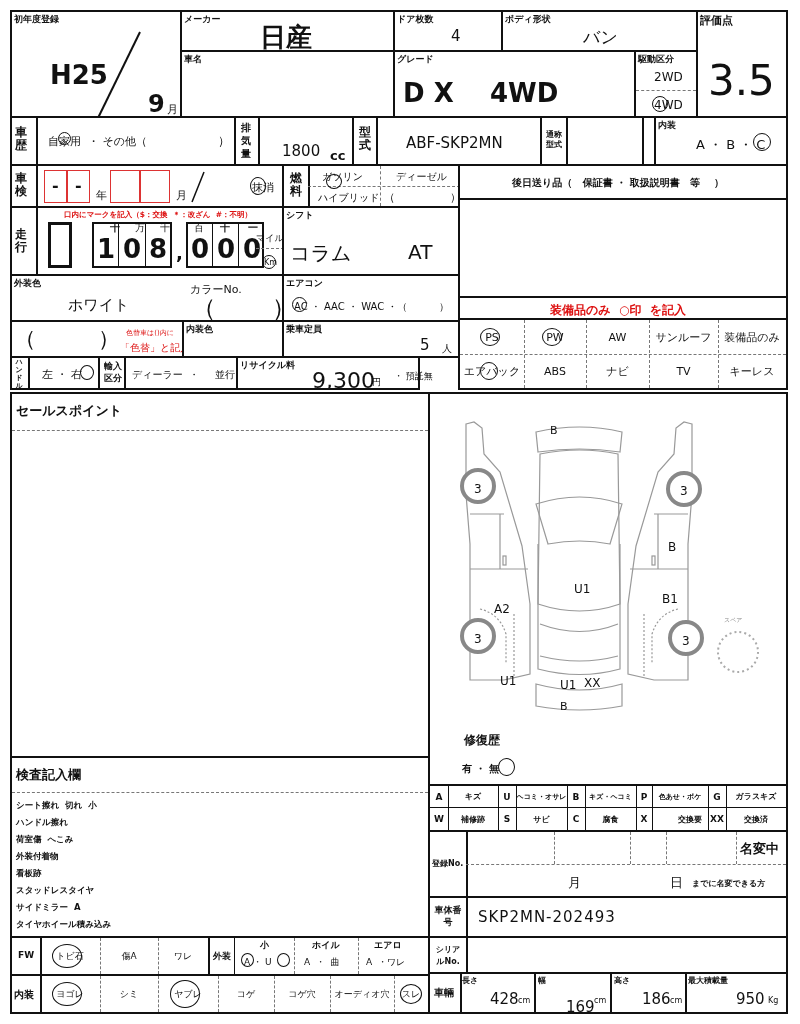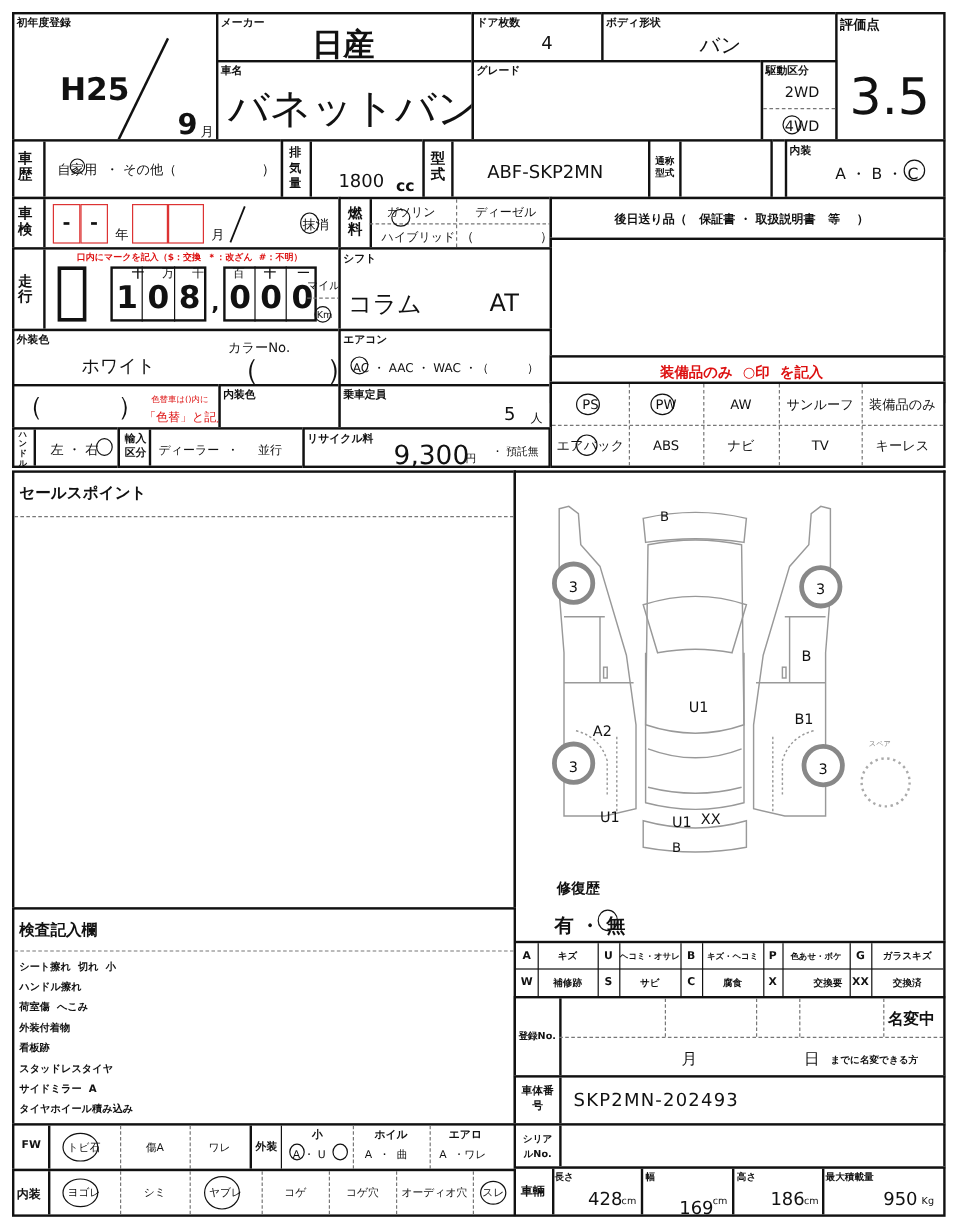--- a/index.html
+++ b/index.html
@@ -42,24 +42,24 @@
 <div class="c" style="left:501px;top:10px;width:197px;height:42px">
   <span class="lbl">ボディ形状</span>
   <span class="t" style="left:80px;top:14px;font-size:17px">バン</span>
 </div>
 <div class="c" style="left:696px;top:10px;width:92px;height:108px">
   <span class="lbl" style="font-size:11px">評価点</span>
   <span class="t" style="left:10px;top:44px;font-size:42px">3.5</span>
 </div>
 <div class="c" style="left:180px;top:50px;width:215px;height:68px">
   <span class="lbl">車名</span>
-  <span class="t" style="left:8px;top:16px;font-size:34px">バネットバン</span>
 </div>
 <div class="c" style="left:393px;top:50px;width:243px;height:68px">
   <span class="lbl">グレード</span>
+  <span class="t" style="left:8px;top:26px;font-size:26px;font-weight:bold;white-space:pre">D X    4WD</span>
 </div>
 <div class="c" style="left:634px;top:50px;width:64px;height:68px">
   <span class="lbl">駆動区分</span>
   <span class="t" style="left:18px;top:18px;font-size:12px">2WD</span>
   <div class="dash" style="left:0;top:38px;width:60px"></div>
   <span class="t" style="left:18px;top:46px;font-size:12px">4WD</span>
   <div class="circ" style="left:16px;top:44px;width:16px;height:16px"></div>
 </div>
 
 <div class="c" style="left:10px;top:116px;width:226px;height:50px">
@@ -215,21 +215,21 @@
   <div class="vert" style="left:2px;top:0;width:10px;font-size:7px;line-height:8px">ハンドル</div>
   <div class="vl" style="left:16px;top:0;height:30px"></div>
   <span class="t" style="left:30px;top:9px;font-size:11px;white-space:pre">左 ・ 右</span>
   <div class="circ" style="left:68px;top:7px;width:14px;height:15px"></div>
 </div>
 <div class="c" style="left:98px;top:356px;width:156px;height:34px">
   <div class="vert" style="left:2px;top:2px;width:22px;font-size:9px;line-height:12px">輸入区分</div>
   <div class="vl" style="left:24px;top:0;height:30px"></div>
   <span class="t" style="left:32px;top:10px;font-size:10px;white-space:pre">ディーラー  ・     並行</span>
 </div>
-<div class="c" style="left:252px;top:356px;width:207px;height:34px">
+<div class="c" style="left:236px;top:356px;width:184px;height:34px">
   <span class="lbl">リサイクル料</span>
   <span class="t" style="left:74px;top:10px;font-size:22px">9,300</span>
   <span class="t" style="left:134px;top:18px;font-size:9px">円</span>
   <span class="t" style="left:156px;top:12px;font-size:9px;white-space:pre">・ 預託無</span>
 </div>
 
 <div class="c" style="left:10px;top:392px;width:420px;height:366px">
   <span class="t" style="left:4px;top:8px;font-size:13px;font-weight:bold">セールスポイント</span>
   <div class="dash" style="left:0;top:36px;width:416px"></div>
 </div>
@@ -278,21 +278,21 @@
   <span class="t" style="left:232px;top:198px;font-size:12px">B1</span>
   <span class="t" style="left:64px;top:208px;font-size:12px">A2</span>
   <span class="t" style="left:44px;top:238px;font-size:12px">3</span>
   <span class="t" style="left:252px;top:240px;font-size:12px">3</span>
   <span class="t" style="left:70px;top:280px;font-size:12px">U1</span>
   <span class="t" style="left:130px;top:284px;font-size:12px">U1</span>
   <span class="t" style="left:154px;top:282px;font-size:12px">XX</span>
   <span class="t" style="left:130px;top:306px;font-size:11px">B</span>
   <span class="t" style="left:294px;top:222px;font-size:6px;color:#888">スペア</span>
   <span class="t" style="left:34px;top:338px;font-size:12px;font-weight:bold">修復歴</span>
-  <span class="t" style="left:32px;top:368px;font-size:16px;font-weight:bold;white-space:pre">有 ・ 無</span>
+  <span class="t" style="left:32px;top:368px;font-size:10px;font-weight:bold;white-space:pre">有 ・ 無</span>
   <div class="circ" style="left:68px;top:364px;width:17px;height:18px"></div>
 </div>
 
 <div class="c" style="left:428px;top:784px;width:360px;height:48px">
   <div class="hl" style="left:0;top:21px;width:356px;border-top-width:1px"></div>
   <div class="vl" style="left:18px;top:0;height:44px;border-left-width:1px"></div>
   <div class="vl" style="left:68px;top:0;height:44px;border-left-width:1px"></div>
   <div class="vl" style="left:86px;top:0;height:44px;border-left-width:1px"></div>
   <div class="vl" style="left:137px;top:0;height:44px;border-left-width:1px"></div>
   <div class="vl" style="left:155px;top:0;height:44px;border-left-width:1px"></div>

